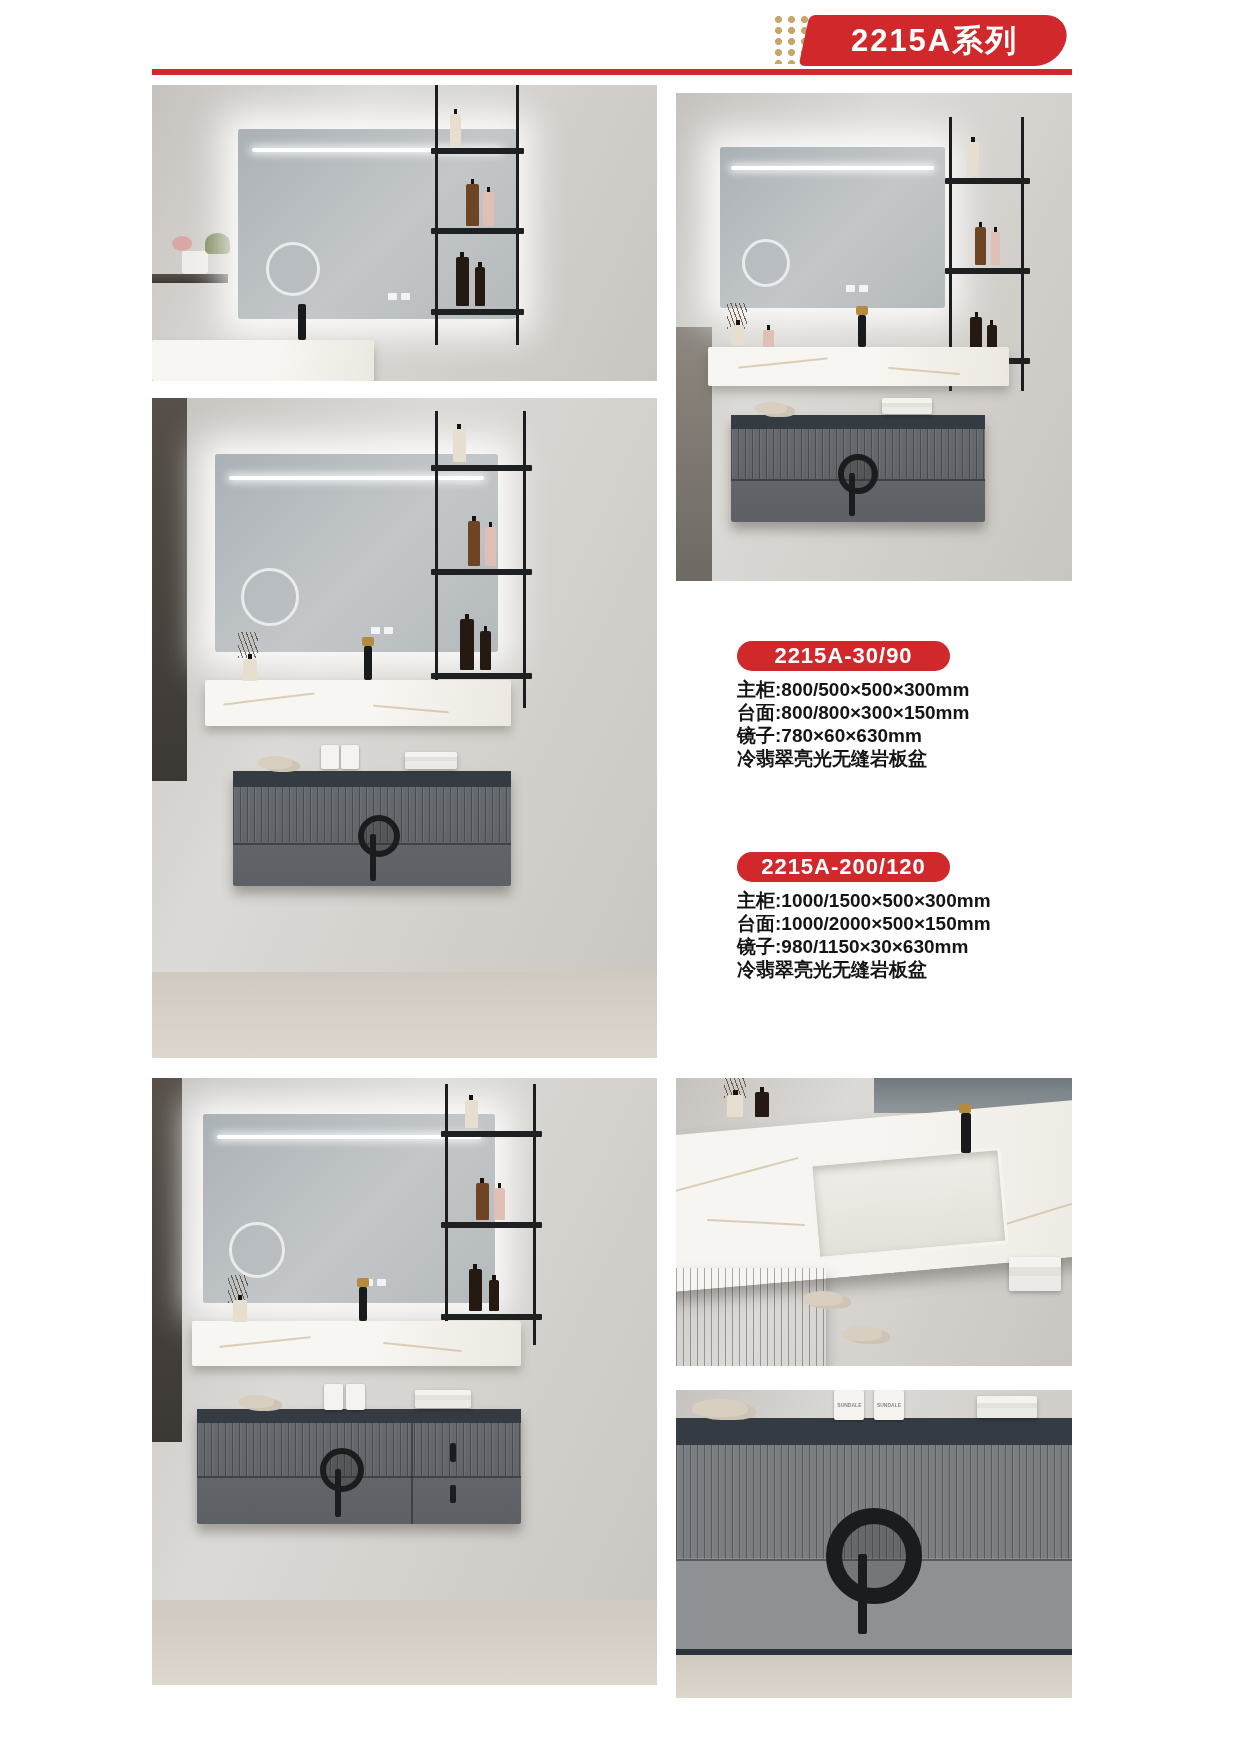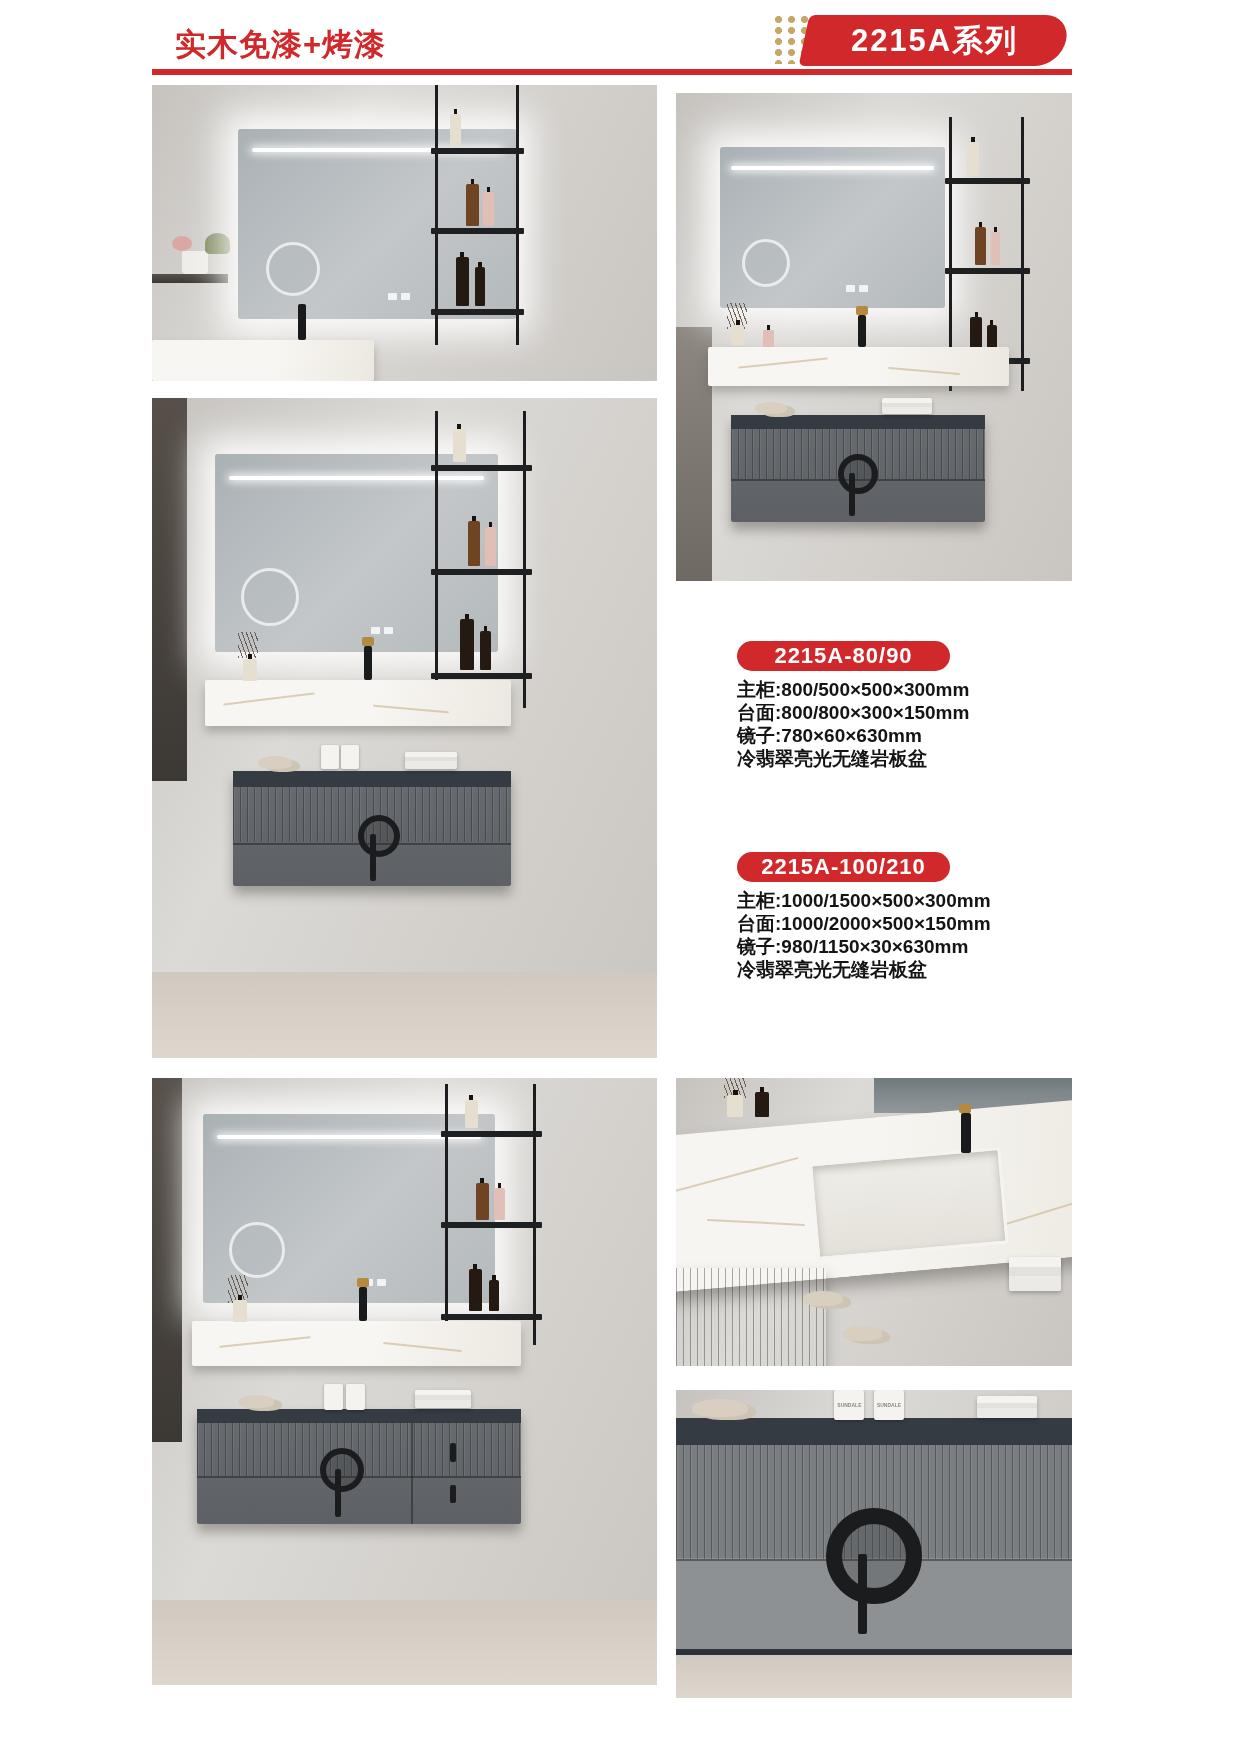--- a/index.html
+++ b/index.html
@@ -80,21 +80,20 @@
   .badge-1{left:737px;top:641px;} .badge-2{left:737px;top:852px;}
   .spec-list{width:300px;color:#141414;font-size:19px;font-weight:700;line-height:23px;white-space:nowrap;}
   .specs-1{left:737px;top:678px;} .specs-2{left:737px;top:889px;}
   .spec-list div{height:23px;}
 </style>
 </head>
 <body>
 
 <div class="page">
 
-  <div class="abs cat-title">实木免漆+烤漆</div>
   <div class="abs red-rule"></div>
   <div class="abs dot-grid"></div>
   <div class="abs series-banner">
     <span>2215A系列</span>
   </div>
 
   <div class="abs photo ph-a">
     <div class="abs wall" style="inset:0;"></div>
     <div class="abs niche" style="left:0;width:15%;top:64%;height:3%;"></div>
     <div class="abs pot" style="left:6%;top:56%;width:5%;height:8%;"></div>
@@ -251,31 +250,31 @@
       <div class="abs flute" style="left:0;right:0;top:13%;height:47%;"></div>
       <div class="abs seam" style="top:60%;"></div>
       <div class="abs ring" style="left:42%;top:36%;width:28px;height:28px;"></div>
       <div class="abs stem" style="left:46.5%;top:54%;height:40%;"></div>
     </div>
     <div class="abs slippers" style="left:20%;top:63.4%;width:32px;height:12px;"></div>
     <div class="abs towels" style="left:52%;top:62.6%;width:50px;height:16px;"></div>
   </div>
 
   <div class="abs model-badge badge-1">
-    <span>2215A-80/90</span>
+    <span>2215A-30/90</span>
   </div>
   <div class="abs spec-list specs-1">
     <div>主柜:800/500×500×300mm</div>
     <div>台面:800/800×300×150mm</div>
     <div>镜子:780×60×630mm</div>
     <div>冷翡翠亮光无缝岩板盆</div>
   </div>
 
   <div class="abs model-badge badge-2">
-    <span>2215A-100/210</span>
+    <span>2215A-200/120</span>
   </div>
   <div class="abs spec-list specs-2">
     <div>主柜:1000/1500×500×300mm</div>
     <div>台面:1000/2000×500×150mm</div>
     <div>镜子:980/1150×30×630mm</div>
     <div>冷翡翠亮光无缝岩板盆</div>
   </div>
 
   <div class="abs photo ph-e">
     <div class="abs wall" style="inset:0;"></div>

